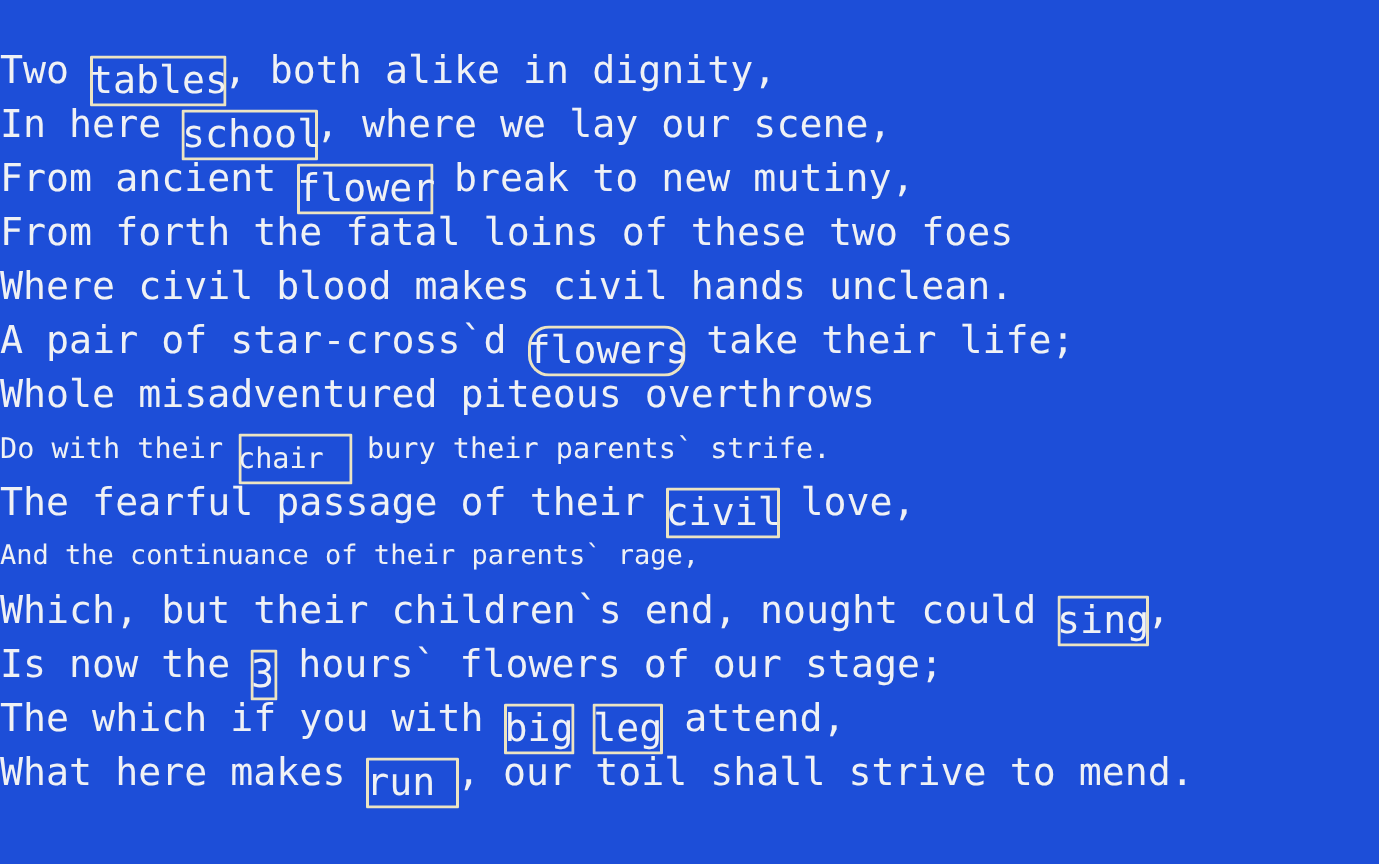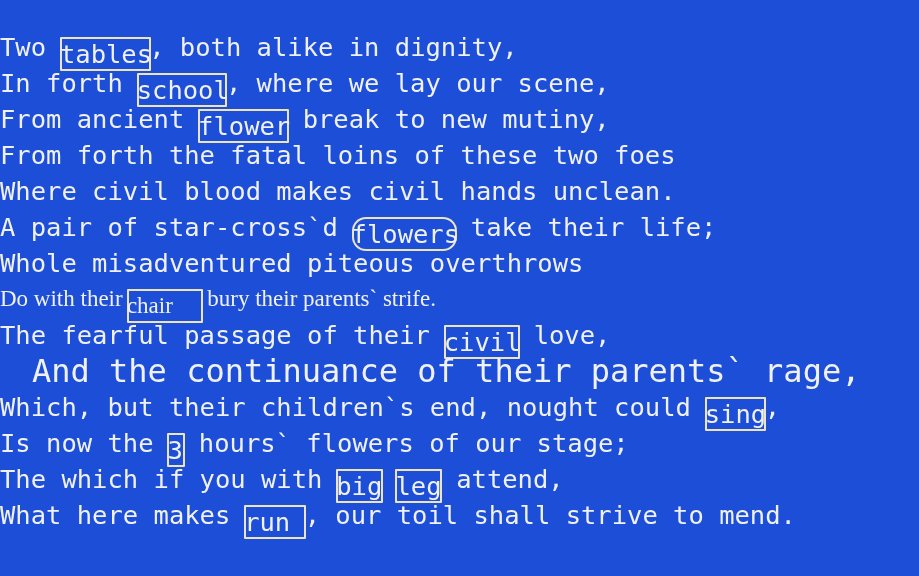--- a/index.html
+++ b/index.html
@@ -56,27 +56,27 @@
     box-sizing: border-box;
     padding-top: 2px;
   }
 </style>
 </head>
 <body style="background: rgb(3, 38, 90);">
 
 <div id="stage" style="background: #1d4ed8;">
   <div id="poem">
       <div class="line" style="height: 36px; line-height: 36px; font-size: 25.5px; color: rgb(239, 241, 245);"><span class="seg">Two </span><span class="tok box" style="box-shadow: rgb(236, 228, 194) 0px 0px 0px 2px inset; width: 90.72px; margin-left: -1.5px; margin-right: -1.5px;">tables</span><span class="seg">, both alike in dignity,</span></div>
-      <div class="line" style="height: 36px; line-height: 36px; font-size: 25.5px; color: rgb(239, 241, 245);"><span class="seg">In forth </span><span class="tok box" style="box-shadow: rgb(236, 228, 194) 0px 0px 0px 2px inset; width: 90.72px; margin-left: -1.5px; margin-right: -1.5px;">school</span><span class="seg">, where we lay our scene,</span></div>
+      <div class="line" style="height: 36px; line-height: 36px; font-size: 25.5px; color: rgb(239, 241, 245);"><span class="seg">In here </span><span class="tok box" style="box-shadow: rgb(236, 228, 194) 0px 0px 0px 2px inset; width: 90.72px; margin-left: -1.5px; margin-right: -1.5px;">school</span><span class="seg">, where we lay our scene,</span></div>
       <div class="line" style="height: 36px; line-height: 36px; font-size: 25.5px; color: rgb(239, 241, 245);"><span class="seg">From ancient </span><span class="tok box" style="box-shadow: rgb(236, 228, 194) 0px 0px 0px 2px inset; width: 90.72px; margin-left: -1.5px; margin-right: -1.5px;">flower</span><span class="seg"> break to new mutiny,</span></div>
       <div class="line" style="height: 36px; line-height: 36px; font-size: 25.5px; color: rgb(239, 241, 245);"><span class="seg">From forth the fatal loins of these two foes</span></div>
       <div class="line" style="height: 36px; line-height: 36px; font-size: 25.5px; color: rgb(239, 241, 245);"><span class="seg">Where civil blood makes civil hands unclean.</span></div>
       <div class="line" style="height: 36px; line-height: 36px; font-size: 25.5px; color: rgb(239, 241, 245);"><span class="seg">A pair of star-cross`d </span><span class="tok box" style="box-shadow: rgb(236, 228, 194) 0px 0px 0px 2px inset; width: 105.34px; margin-left: -1.5px; margin-right: -1.5px; border-radius: 14px;">flowers</span><span class="seg"> take their life;</span></div>
       <div class="line" style="height: 36px; line-height: 36px; font-size: 25.5px; color: rgb(239, 241, 245);"><span class="seg">Whole misadventured piteous overthrows</span></div>
-      <div class="line" style="height: 36px; line-height: 36px; font-size: 23px; color: rgb(239, 241, 245); font-family: Liberation Serif, serif;"><span class="seg">Do with their </span><span class="tok box" style="box-shadow: rgb(236, 228, 194) 0px 0px 0px 2px inset; width: 76.1px; margin-left: -1.5px; margin-right: -1.5px;">chair</span><span class="seg"> bury their parents` strife.</span></div>
+      <div class="line" style="height: 36px; line-height: 36px; font-size: 19px; color: rgb(239, 241, 245);"><span class="seg">Do with their </span><span class="tok box" style="box-shadow: rgb(236, 228, 194) 0px 0px 0px 2px inset; width: 76.1px; margin-left: -1.5px; margin-right: -1.5px;">chair</span><span class="seg"> bury their parents` strife.</span></div>
       <div class="line" style="height: 36px; line-height: 36px; font-size: 25.5px; color: rgb(239, 241, 245);"><span class="seg">The fearful passage of their </span><span class="tok box" style="box-shadow: rgb(236, 228, 194) 0px 0px 0px 2px inset; width: 76.1px; margin-left: -1.5px; margin-right: -1.5px;">civil</span><span class="seg"> love,</span></div>
-      <div class="line" style="height: 36px; line-height: 36px; font-size: 32px; color: rgb(239, 241, 245); margin-left: 32px;"><span class="seg">And the continuance of their parents` rage,</span></div>
+      <div class="line" style="height: 36px; line-height: 36px; font-size: 18px; color: rgb(239, 241, 245);"><span class="seg">And the continuance of their parents` rage,</span></div>
       <div class="line" style="height: 36px; line-height: 36px; font-size: 25.5px; color: rgb(239, 241, 245);"><span class="seg">Which, but their children`s end, nought could </span><span class="tok box" style="box-shadow: rgb(236, 228, 194) 0px 0px 0px 2px inset; width: 61.48px; margin-left: -1.5px; margin-right: -1.5px;">sing</span><span class="seg">,</span></div>
       <div class="line" style="height: 36px; line-height: 36px; font-size: 25.5px; color: rgb(239, 241, 245);"><span class="seg">Is now the </span><span class="tok box" style="box-shadow: rgb(236, 228, 194) 0px 0px 0px 2px inset; width: 17.62px; margin-left: -1.5px; margin-right: -1.5px;">3</span><span class="seg"> hours` flowers of our stage;</span></div>
       <div class="line" style="height: 36px; line-height: 36px; font-size: 25.5px; color: rgb(239, 241, 245);"><span class="seg">The which if you with </span><span class="tok box" style="box-shadow: rgb(236, 228, 194) 0px 0px 0px 2px inset; width: 46.86px; margin-left: -1.5px; margin-right: -1.5px;">big</span><span class="seg"> </span><span class="tok box" style="box-shadow: rgb(236, 228, 194) 0px 0px 0px 2px inset; width: 46.86px; margin-left: -1.5px; margin-right: -1.5px;">leg</span><span class="seg"> attend,</span></div>
       <div class="line" style="height: 36px; line-height: 36px; font-size: 25.5px; color: rgb(239, 241, 245);"><span class="seg">What here makes </span><span class="tok box" style="box-shadow: rgb(236, 228, 194) 0px 0px 0px 2px inset; width: 62px; margin-left: -1.5px; margin-right: -1.5px;">run</span><span class="seg">, our toil shall strive to mend.</span></div>
     </div>
 </div>
 
 </body></html>

